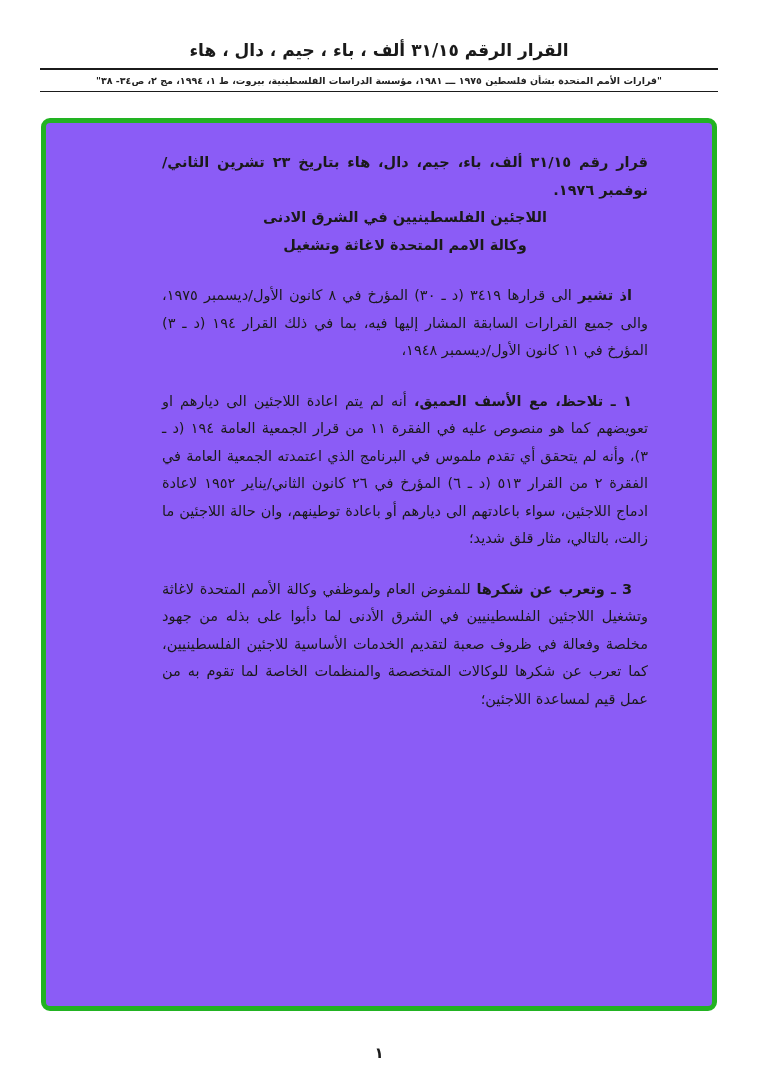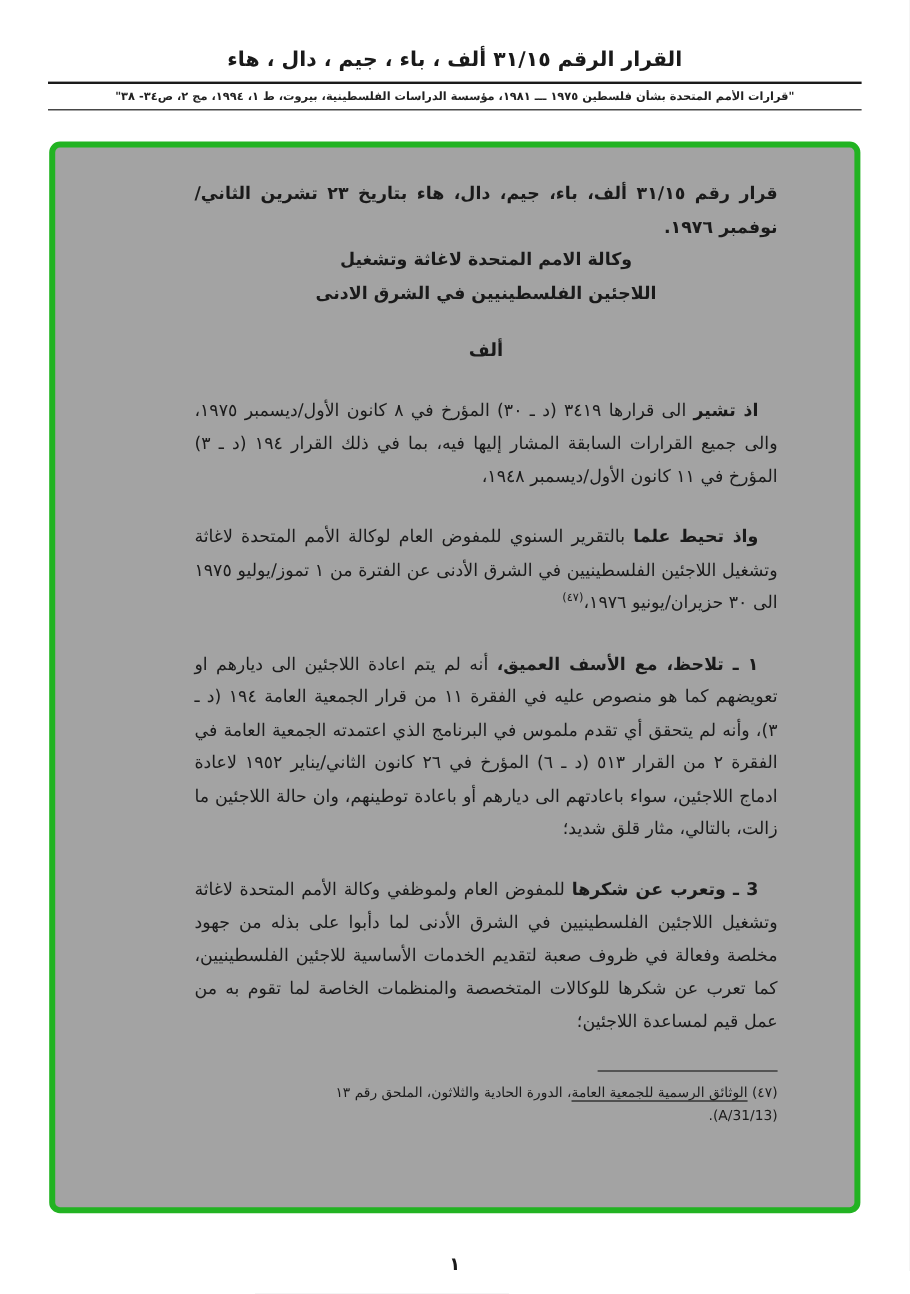--- a/index.html
+++ b/index.html
@@ -27,21 +27,21 @@
     white-space: nowrap; overflow: hidden;
   }
 
   
   .frame {
     position: absolute; top: 118px; left: 41px;
     width: 676px; height: 893px;
     border: 5px solid var(--frame-green, #22b322);
     border-radius: 9px;
     overflow: hidden;
-    background: #a3a3a3;
+    background: #8b5cf6;
   }
   .content {
     padding: 26px 64px 0 116px; 
     font-size: 14.5px;
     line-height: 27.5px;
     text-align: justify;
   }
   .intro { font-weight: 700; }
   .center { text-align: center; }
   .agency { font-weight: 700; text-align: center; }
@@ -75,39 +75,32 @@
     <h1 class="doc-title">القرار الرقم ٣١/١٥ ألف ، باء ، جيم ، دال ، هاء</h1>
     <div class="rule"></div>
     <p class="citation">"قرارات الأمم المتحدة بشأن فلسطين ١٩٧٥ ـــ ١٩٨١، مؤسسة الدراسات الفلسطينية، بيروت، ط ١، ١٩٩٤، مج ٢، ص٣٤- ٣٨"</p>
     <div class="rule rule-bottom"></div>
   </header>
 
   <section class="frame">
     <div class="content">
 
       <p class="intro">قرار رقم ٣١/١٥ ألف، باء، جيم، دال، هاء بتاريخ ٢٣ تشرين الثاني/نوفمبر ١٩٧٦.</p>
+      <p class="agency">اللاجئين الفلسطينيين في الشرق الادنى</p>
       <p class="agency">وكالة الامم المتحدة لاغاثة وتشغيل</p>
-      <p class="agency">اللاجئين الفلسطينيين في الشرق الادنى</p>
 
-      <h2 class="section-letter center">ألف</h2>
 
 
       <p class="para"><strong class="lead">اذ تشير</strong><span> الى قرارها ٣٤١٩ (د ـ ٣٠) المؤرخ في ٨ كانون الأول/ديسمبر ١٩٧٥، والى جميع القرارات السابقة المشار إليها فيه، بما في ذلك القرار ١٩٤ (د ـ ٣) المؤرخ في ١١ كانون الأول/ديسمبر ١٩٤٨،</span></p>
 
-      <p class="para"><strong class="lead">واذ تحيط علما</strong><span> بالتقرير السنوي للمفوض العام لوكالة الأمم المتحدة لاغاثة وتشغيل اللاجئين الفلسطينيين في الشرق الأدنى عن الفترة من ١ تموز/يوليو ١٩٧٥ الى ٣٠ حزيران/يونيو ١٩٧٦،</span><span class="sup">(٤٧)</span></p>
 
       <p class="para"><strong class="lead">١ ـ تلاحظ، مع الأسف العميق،</strong><span> أنه لم يتم اعادة اللاجئين الى ديارهم او تعويضهم كما هو منصوص عليه في الفقرة ١١ من قرار الجمعية العامة ١٩٤ (د ـ ٣)، وأنه لم يتحقق أي تقدم ملموس في البرنامج الذي اعتمدته الجمعية العامة في الفقرة ٢ من القرار ٥١٣ (د ـ ٦) المؤرخ في ٢٦ كانون الثاني/يناير ١٩٥٢ لاعادة ادماج اللاجئين، سواء باعادتهم الى ديارهم أو باعادة توطينهم، وان حالة اللاجئين ما زالت، بالتالي، مثار قلق شديد؛</span></p>
 
       <p class="para"><strong class="lead">3 ـ وتعرب عن شكرها</strong><span> للمفوض العام ولموظفي وكالة الأمم المتحدة لاغاثة وتشغيل اللاجئين الفلسطينيين في الشرق الأدنى لما دأبوا على بذله من جهود مخلصة وفعالة في ظروف صعبة لتقديم الخدمات الأساسية للاجئين الفلسطينيين، كما تعرب عن شكرها للوكالات المتخصصة والمنظمات الخاصة لما تقوم به من عمل قيم لمساعدة اللاجئين؛</span></p>
 
-      <div class="footnote">
-        <div class="fn-rule"></div>
-        <p class="fn-line"><span>(٤٧)</span> <span class="fn-title">الوثائق الرسمية للجمعية العامة</span><span>، الدورة الحادية والثلاثون، الملحق رقم ١٣</span></p>
-        <p class="fn-line fn-doc-symbol">(A/31/13).</p>
-      </div>
 
     </div>
   </section>
 
   <footer class="page-footer">
     <span class="page-number">١</span>
   </footer>
 
 </div>
 

